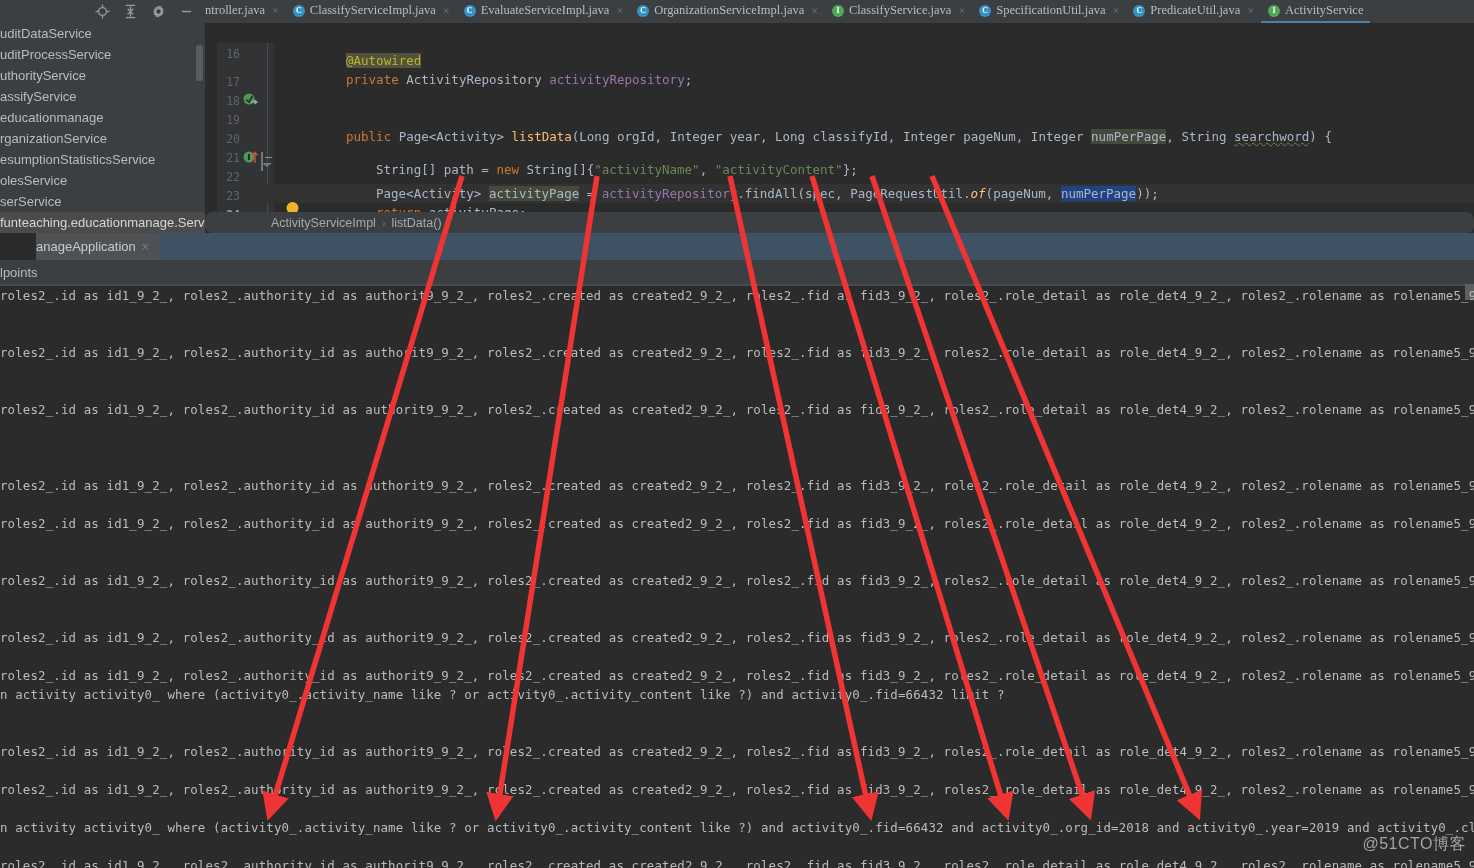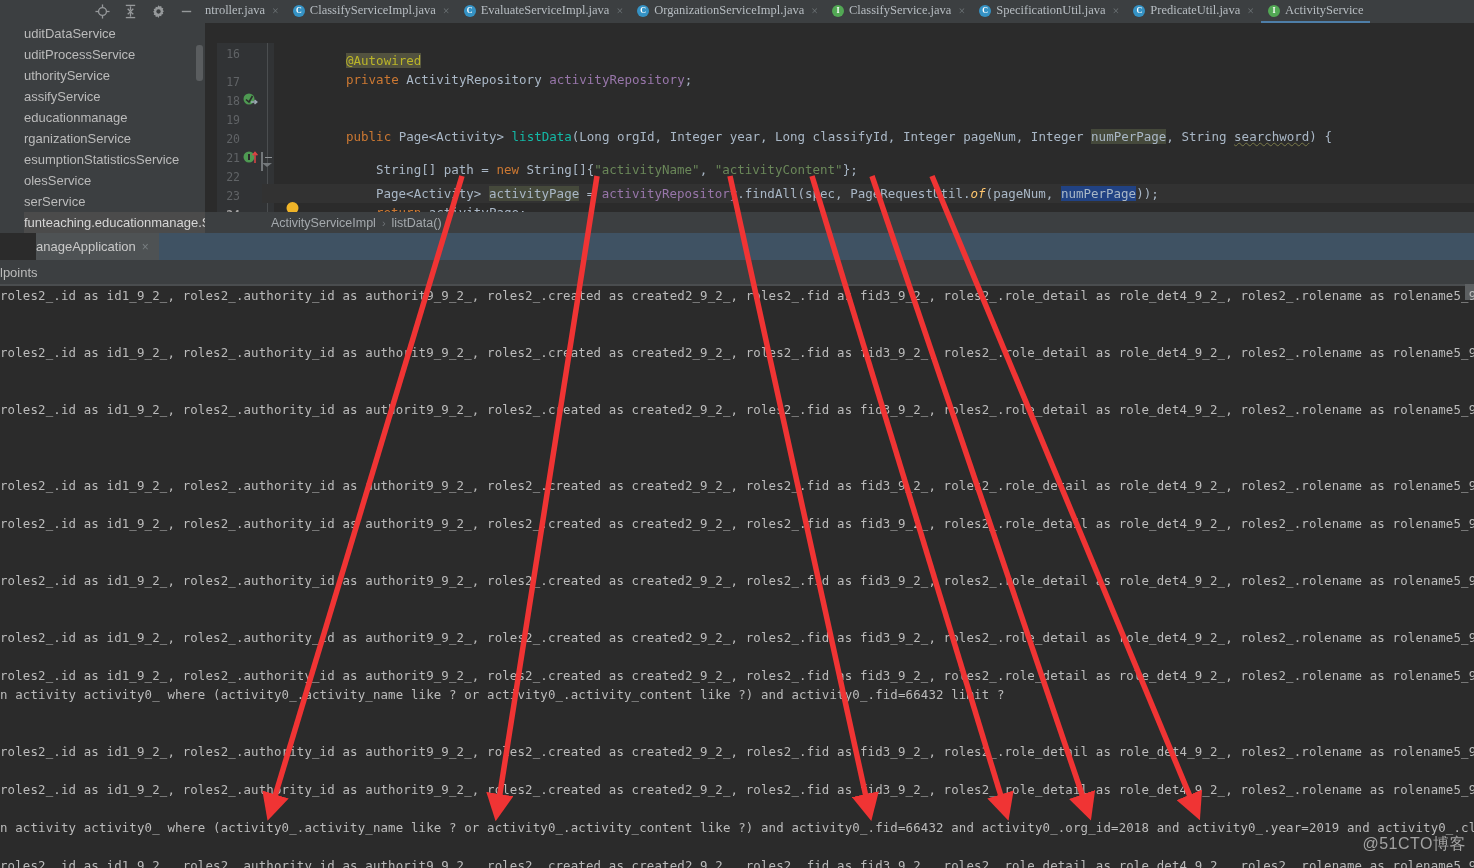--- a/index.html
+++ b/index.html
@@ -60,21 +60,20 @@
   .etab .x {
     font-size: 12px; color: #6f7679; margin-left: 2px; line-height: 1;
   }
   .etab.first { padding-left: 0; }
 
   
   .leftpanel {
     position: absolute; left: 0; top: 23px; width: 205px; height: 210px;
     background: #3c3f41;
     overflow: hidden;
-    padding-left: 24px;
   }
   .leftpanel ul { list-style: none; }
   .leftpanel li {
     height: 21px; line-height: 21px;
     font-size: 13px; color: #bbbbbb;
     padding-left: 0; white-space: nowrap;
     overflow: hidden;
   }
   .leftpanel li.sel {
     background: #4b4b4b; color: #d6d6d6;
@@ -84,21 +83,21 @@
     width: 7px; height: 36px; background: #5a5d5f; border-radius: 3px;
   }
 
   
   .breadcrumb {
     position: absolute; left: 205px; top: 212px;
     width: 1269px; height: 21px;
     background: #3c3f41;
     display: flex; align-items: center;
     padding-left: 66px; gap: 6px;
-    font-size: 12.5px; color: #a4a9ad;
+    font-size: 12.5px; color: #a4a9ad; border-radius: 7px;
   }
   .breadcrumb .sep { color: #6e7377; font-size: 11px; }
 
   
   .editor {
     position: absolute; left: 205px; top: 23px;
     width: 1269px; height: 189px;
     background: #2b2b2b;
     overflow: hidden;
   }
@@ -143,21 +142,21 @@
     width: 1212px; height: 189px;
     font-family: "DejaVu Sans Mono", monospace;
     font-size: 12.5px;
     color: #a9b7c6;
     white-space: pre;
   }
   .code .row { position: absolute; left: 0; height: 19px; line-height: 19px; }
   .code .row.hl { background: #323232; width: 1212px; }
   .kw { color: #cc7832; }
   .str { color: #6a8759; }
-  .mth { color: #14b8a6; }
+  .mth { color: #fdba74; }
   .fld { color: #9876aa; }
   .ann { color: #bbb529; background: #52523f; }
   .mthi { color: #ffc66d; font-style: italic; }
   .hl-green { background: #45493b; }
   .hl-blue { background: #214283; }
   .wavy { text-decoration: underline; text-decoration-style: wavy;
           text-decoration-color: #7a7a4a; text-decoration-thickness: 1px; }
 
   
   .runtabs {

